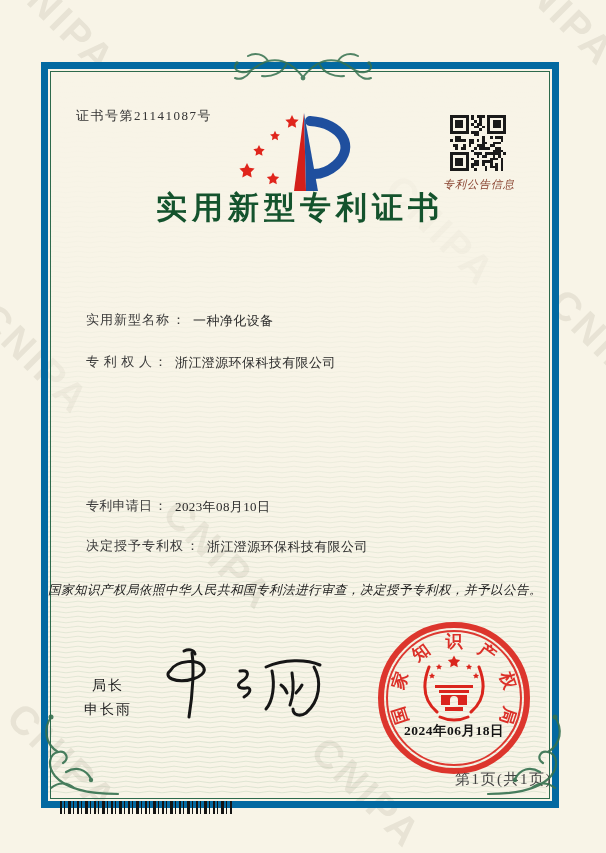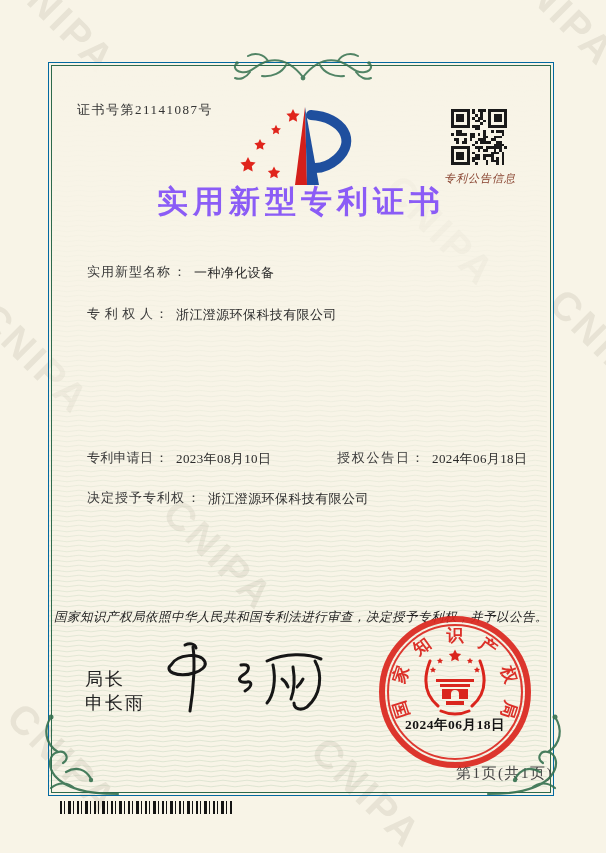--- a/index.html
+++ b/index.html
@@ -2,50 +2,50 @@
 <html><head>
 <meta charset="utf-8">
 <style>
   html,body{margin:0;padding:0;background:#e9e6da;}
   .page{position:relative;width:606px;height:853px;background:#f8f4e7;overflow:hidden;
         font-family:"Liberation Serif","DejaVu Serif",serif;}
   .wm{position:absolute;font:bold 40px "Liberation Sans","DejaVu Sans",sans-serif;
       color:rgba(125,118,96,0.13);transform:rotate(45deg);letter-spacing:3px;z-index:0;
       user-select:none;white-space:nowrap;}
   
-  .frame{position:absolute;left:48px;top:62px;width:504px;height:732px;
-         border:1px solid #0369a1;z-index:1;}
+  .frame{position:absolute;left:41px;top:62px;width:504px;height:732px;
+         border:7px solid #0369a1;z-index:1;}
   .frame-inner{position:absolute;inset:2px;border:1px solid #2d6a4c;pointer-events:none;}
   #waves{position:absolute;inset:0;z-index:0;}
   .fade{position:absolute;inset:0;z-index:0;
         background:linear-gradient(180deg,rgba(248,244,231,.95) 0%,rgba(248,244,231,.55) 35%,rgba(248,244,231,0) 72%);}
   .content{position:absolute;inset:0;z-index:2;}
   
   .cert-no{position:absolute;left:28px;top:38px;font-size:13px;letter-spacing:1.5px;color:#333;}
   .logo{position:absolute;left:188px;top:40px;width:132px;height:86px;}
   .qr{position:absolute;left:402px;top:46px;width:56px;height:56px;}
   .qr-caption{position:absolute;left:380px;top:108px;width:102px;text-align:center;
               font-size:11px;color:#87402d;letter-spacing:1px;font-style:italic;}
   .title{position:absolute;left:0;right:0;top:118px;text-align:center;font-size:31px;
-         font-weight:bold;letter-spacing:5px;color:#8b5cf6;}
+         font-weight:bold;letter-spacing:5px;color:#14532d;}
   
-  .row{position:absolute;left:38px;right:14px;font-size:13px;color:#333;}
+  .row{position:absolute;left:38px;right:14px;font-size:13px;color:#333;margin-top:42px;}
   .lbl{display:inline-block;width:66px;text-align:justify;text-align-last:justify;
        color:#3a3a3a;vertical-align:top;}
   .lbl.auto{width:auto;text-align-last:auto;letter-spacing:1px;}
   .c{vertical-align:top;margin:0 8px 0 2px;color:#3a3a3a;}
   .val{display:inline-block;max-width:332px;line-height:1.55;color:#2b2b2b;
        letter-spacing:0.4px;vertical-align:top;}
   .col2{position:absolute;left:250px;top:0;}
   .col2 .lbl{width:72px;}
   
-  .legal{position:absolute;left:0;right:0;text-align:center;font-size:12.5px;
-         font-style:italic;color:#222;letter-spacing:0.5px;margin-top:33px;}
+  .legal{position:absolute;left:0;right:0;font-size:12.5px;
+         font-style:italic;color:#222;letter-spacing:0.5px;}
   .signer{position:absolute;left:36px;top:604px;font-family:"Liberation Sans","DejaVu Sans",sans-serif;
-          font-size:18px;font-weight:500;color:#222;letter-spacing:2px;line-height:24px;}
+          font-size:14px;font-weight:500;color:#222;letter-spacing:2px;line-height:24px;text-align:center;}
   .signature{position:absolute;left:106px;top:576px;width:178px;height:80px;}
   
   .seal{position:absolute;left:330px;top:553px;width:152px;height:152px;z-index:3;}
   .seal-ring{position:absolute;inset:0;border:6px solid rgba(218,37,29,.92);border-radius:50%;}
   .seal-ring2{position:absolute;inset:8px;border:2px solid rgba(218,37,29,.9);border-radius:50%;}
   .seal-char{position:absolute;left:50%;top:50%;width:20px;height:20px;margin:-10px 0 0 -10px;
              font-size:17px;font-weight:bold;color:rgba(218,37,29,.95);text-align:center;line-height:20px;}
   .seal-emblem{position:absolute;left:40px;top:27px;width:72px;height:74px;}
   .seal-date{position:absolute;left:0;right:0;top:100px;text-align:center;font-size:13.5px;
              font-weight:600;color:#141414;letter-spacing:0.5px;z-index:4;
@@ -503,21 +503,20 @@
       <div class="title">实用新型专利证书</div>
 
       <div class="row" style="top:200px">
         <span class="lbl auto">实用新型名称</span><span class="c">：</span><span class="val">一种净化设备</span>
       </div>
       <div class="row" style="top:242px">
         <span class="lbl">专利权人</span><span class="c">：</span><span class="val">浙江澄源环保科技有限公司</span>
       </div>
       <div class="row" style="top:386px">
         <span class="lbl">专利申请日</span><span class="c">：</span><span class="val">2023年08月10日</span>
-        <span class="col2"><span class="lbl">授权公告日</span><span class="c">：</span><span class="val">2024年06月18日</span></span>
       </div>
       <div class="row" style="top:426px">
         <span class="lbl auto">决定授予专利权</span><span class="c">：</span><span class="val">浙江澄源环保科技有限公司</span>
       </div>
 
       <div class="legal" style="top:513px">国家知识产权局依照中华人民共和国专利法进行审查，决定授予专利权，并予以公告。</div>
 
       <div class="signer">
         <div>局长</div>
         <div>申长雨</div>

